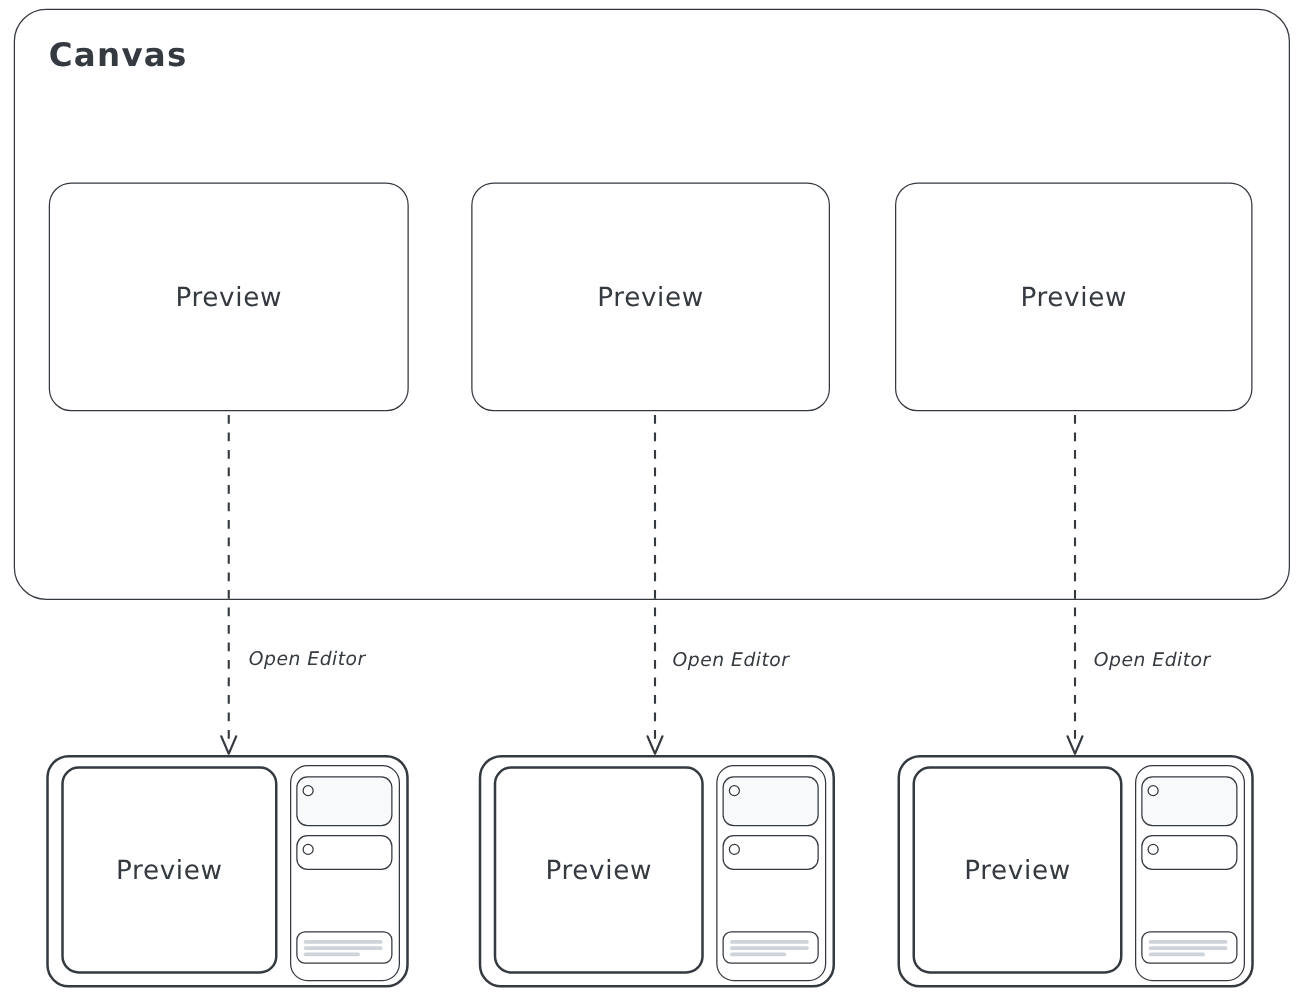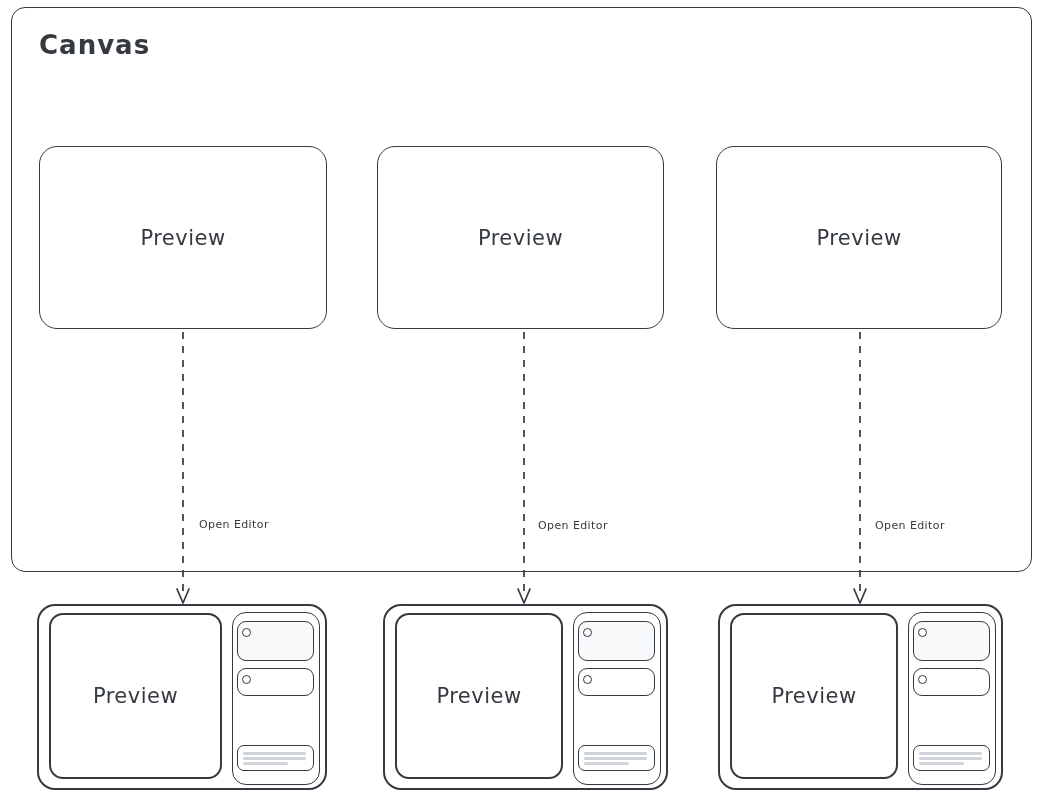--- a/index.html
+++ b/index.html
@@ -10,22 +10,22 @@
     color: var(--stroke, #343a40);
     position: relative;
     overflow: hidden;
   }
   .stage { position: absolute; inset: 0; width: 1046px; height: 806px; }
 
   .hand { letter-spacing: 0.5px; }
 
   
   .canvas-frame {
-    position: absolute; left: 11px; top: 7px; width: 1021px; height: 565px;
-    border: 1.8px solid var(--stroke, #343a40); border-radius: 14px;
+    position: absolute; left: 11px; top: 7px; width: 1021px; height: 473px;
+    border: 1.8px solid var(--stroke, #343a40); border-radius: 26px;
     background: var(--background, #ffffff);
   }
   .canvas-label {
     position: absolute; left: 27px; top: 22px;
     font-size: 26px; font-weight: 600; letter-spacing: 1px;
   }
 
   
   .preview-card {
     position: absolute; top: 138px; height: 183px;
@@ -45,22 +45,22 @@
     stroke: var(--stroke, #343a40); stroke-width: 1.7;
     stroke-dasharray: 7 7; fill: none;
   }
   .connector .head {
     stroke: var(--stroke, #343a40); stroke-width: 1.7;
     fill: none; stroke-linecap: round; stroke-linejoin: round;
   }
   .cn1 { left: 174px; } .cn2 { left: 515px; } .cn3 { left: 851px; }
 
   .connector-label {
-    position: absolute; font-size: 11px; font-weight: 500;
-    letter-spacing: 0.4px; white-space: nowrap;
+    position: absolute; font-size: 15px; font-weight: 500;
+    letter-spacing: 0.4px; white-space: nowrap; font-style: italic;
   }
   .cl1 { left: 199px; top: 518px; }
   .cl2 { left: 538px; top: 519px; }
   .cl3 { left: 875px; top: 519px; }
 
   
   .editor {
     position: absolute; top: 604px; height: 186px;
     border: 2px solid var(--stroke, #343a40); border-radius: 18px;
     background: var(--background, #ffffff);

